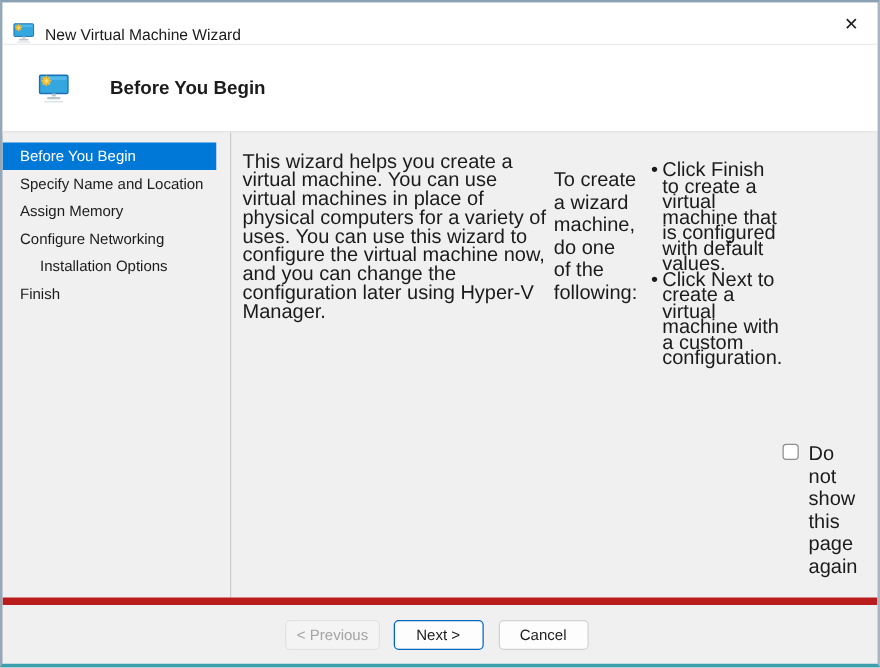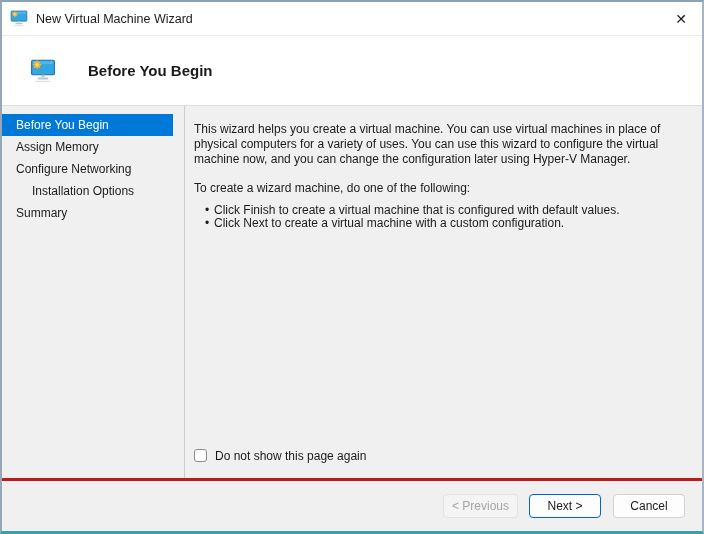--- a/index.html
+++ b/index.html
@@ -11,49 +11,49 @@
     border-top:2px solid #8ba2b5;
     border-bottom:3px solid #3aa0ab;
     background:#f0f0f0;
     display:flex;flex-direction:column;
     font-family:"Liberation Sans",sans-serif;
     color:#1b1b1b;
     overflow:hidden;
   }
   
   .titlebar{flex:0 0 34px;background:#ffffff;border-bottom:1px solid #ececec;
-    display:flex;align-items:center;padding-left:8px;}
+    display:flex;align-items:flex-end;padding-left:8px;}
   .titlebar .app-title{font-size:12.5px;margin-left:8px;flex:1;white-space:nowrap;}
   .close-btn{width:42px;height:100%;display:flex;align-items:center;justify-content:center;
     font-size:14px;color:#1b1b1b;background:transparent;border:none;cursor:default;}
   
   .header{flex:0 0 70px;background:#ffffff;border-bottom:1px solid #dedede;
     display:flex;align-items:center;padding-left:28px;}
   .header .page-title{font-weight:bold;font-size:15px;margin-left:32px;}
   
   .body{flex:1 1 auto;display:flex;min-height:0;}
   .sidebar{flex:0 0 183px;border-right:1px solid #cccccc;padding-top:8px;}
   .nav-item{height:22px;line-height:22px;font-size:12px;padding-left:14px;margin-right:11px;
     white-space:nowrap;cursor:default;}
   .nav-item.selected{background:#0078d7;color:#ffffff;}
   .nav-item.indent{padding-left:30px;}
-  .content{flex:1 1 auto;display:flex;flex-direction:column;
-    padding:16px 16px 15px 9px;font-size:12px;}
+  .content{flex:1 1 auto;display:flex;flex-direction:row;
+    padding:16px 16px 15px 9px;font-size:16px;}
   .intro{line-height:15px;max-width:508px;}
   .instruction{margin-top:14px;}
   .bullets{margin:9px 0 0 0;padding:0 0 0 11px;list-style:none;max-width:508px;}
   .bullets li{position:relative;padding-left:9px;line-height:12.5px;}
   .bullets li::before{content:"\2022";position:absolute;left:0;top:0;}
   .checkbox-row{margin-top:auto;display:flex;align-items:flex-start;cursor:default;}
   .checkbox-box{width:13px;height:13px;border:1px solid #8d8d8d;border-radius:3px;
     background:#fff;flex:0 0 auto;}
   .checkbox-label{margin-left:8px;}
   
-  .footer{flex:0 0 53px;border-top:3px solid #b91c1c;display:flex;align-items:center;
-    justify-content:flex-end;padding-right:17px;}
+  .footer{flex:0 0 53px;border-top:6px solid #b91c1c;display:flex;align-items:center;
+    justify-content:center;padding-right:17px;}
   .btn{min-width:72px;height:24px;font-size:12px;font-family:"Liberation Sans",sans-serif;
     border-radius:4px;background:#fdfdfd;border:1px solid #d2d2d2;color:#1b1b1b;
     margin-left:12px;padding:0 8px;cursor:default;}
   .btn.default{border-color:#0067c0;margin-left:11px;}
   .btn:disabled{background:#f4f4f4;border-color:#e2e2e2;color:#a5a5a5;}
   .vm-icon{display:block;}
 </style>
 </head>
 <body>
 
@@ -99,24 +99,25 @@
         <rect x="5" y="20" width="14" height="1.2" rx="0.6" fill="#dce3e8"></rect>
       </svg>
     </span>
     <span class="page-title">Before You Begin</span>
   </div>
 
   <div class="body">
 
     <div class="sidebar">
       <div class="nav-item selected">Before You Begin</div>
+      <div class="nav-item">Specify Name and Location</div>
       <div class="nav-item">Assign Memory</div>
       <div class="nav-item">Configure Networking</div>
       <div class="nav-item indent">Installation Options</div>
-      <div class="nav-item">Summary</div>
+      <div class="nav-item">Finish</div>
     </div>
 
     <div class="content">
       <div class="intro">This wizard helps you create a virtual machine. You can use virtual machines in place of physical computers for a variety of uses. You can use this wizard to configure the virtual machine now, and you can change the configuration later using Hyper-V Manager.</div>
       <div class="instruction">To create a wizard machine, do one of the following:</div>
       <ul class="bullets">
         <li>Click Finish to create a virtual machine that is configured with default values.</li>
         <li>Click Next to create a virtual machine with a custom configuration.</li>
       </ul>
       <div class="checkbox-row">

